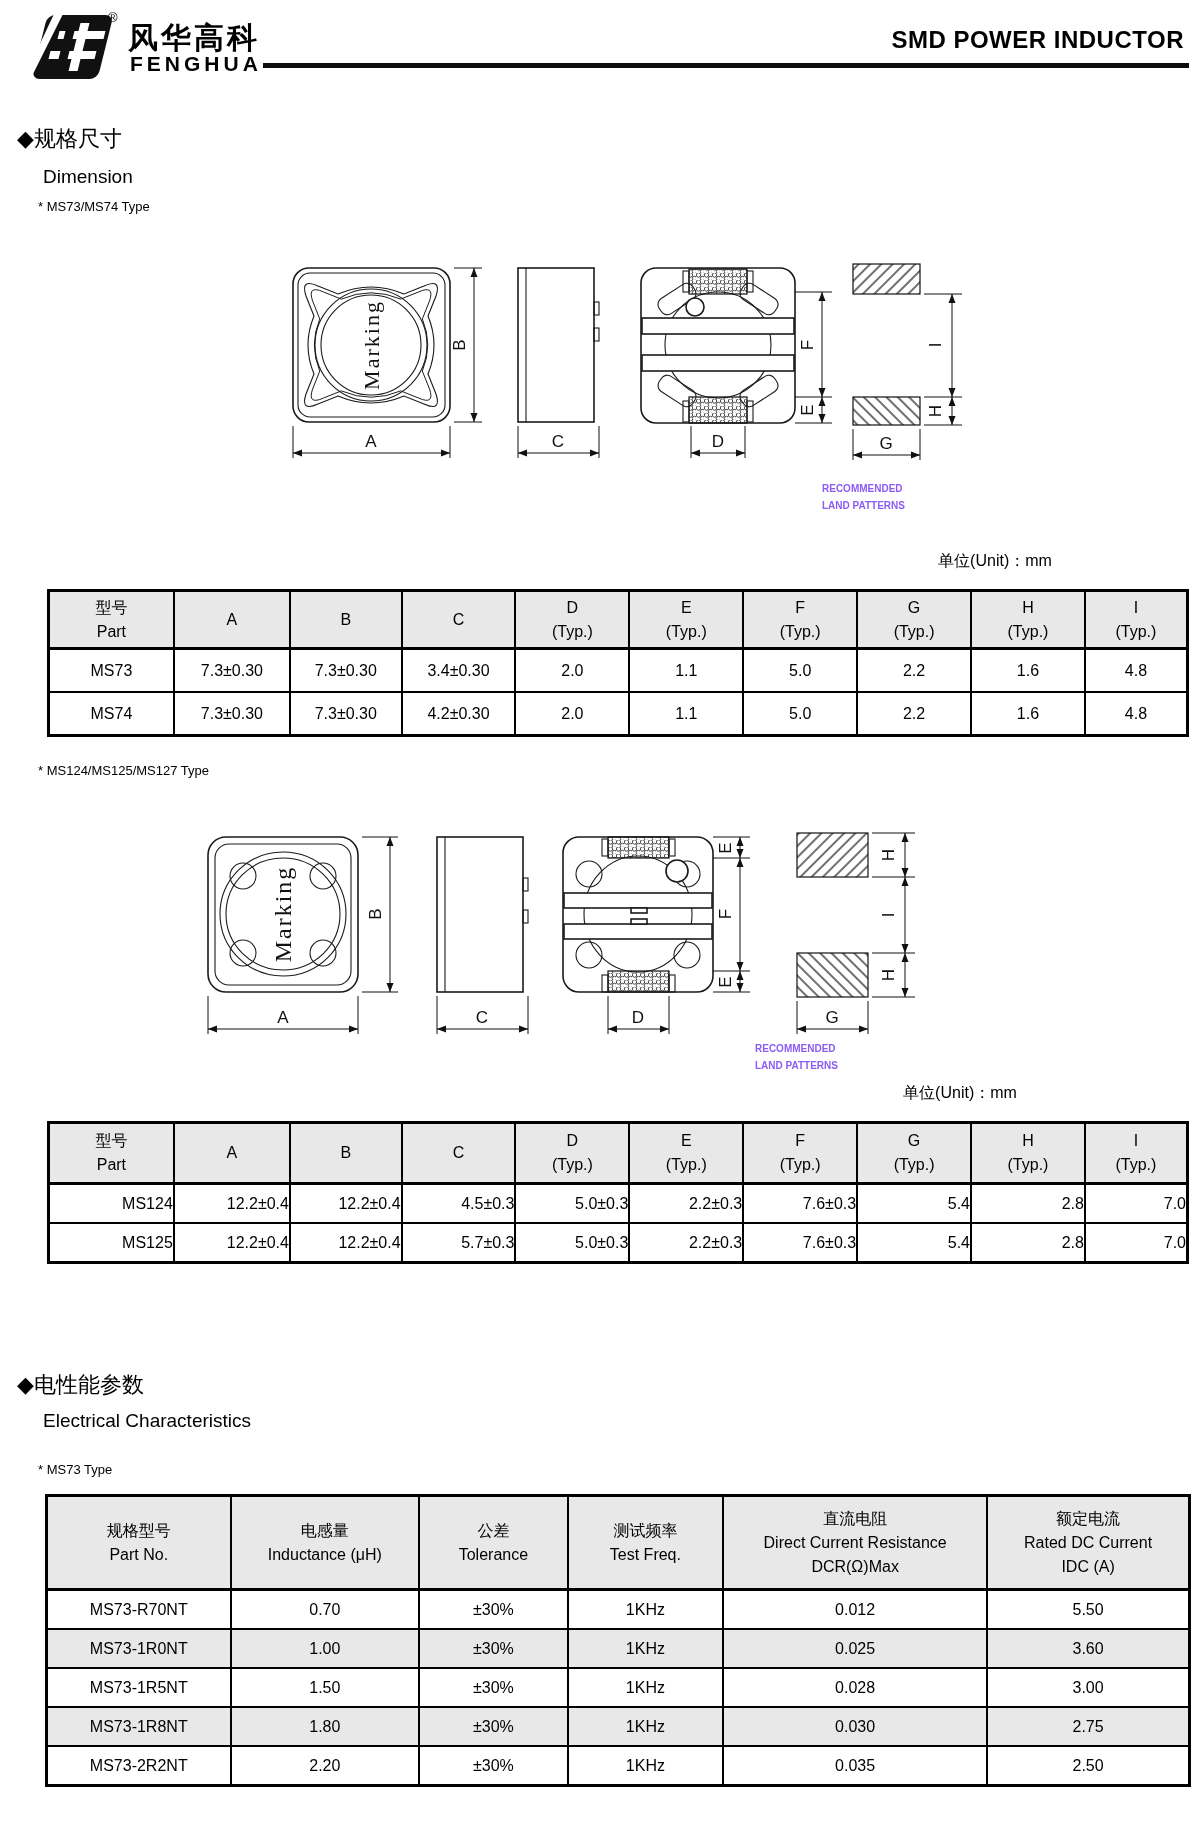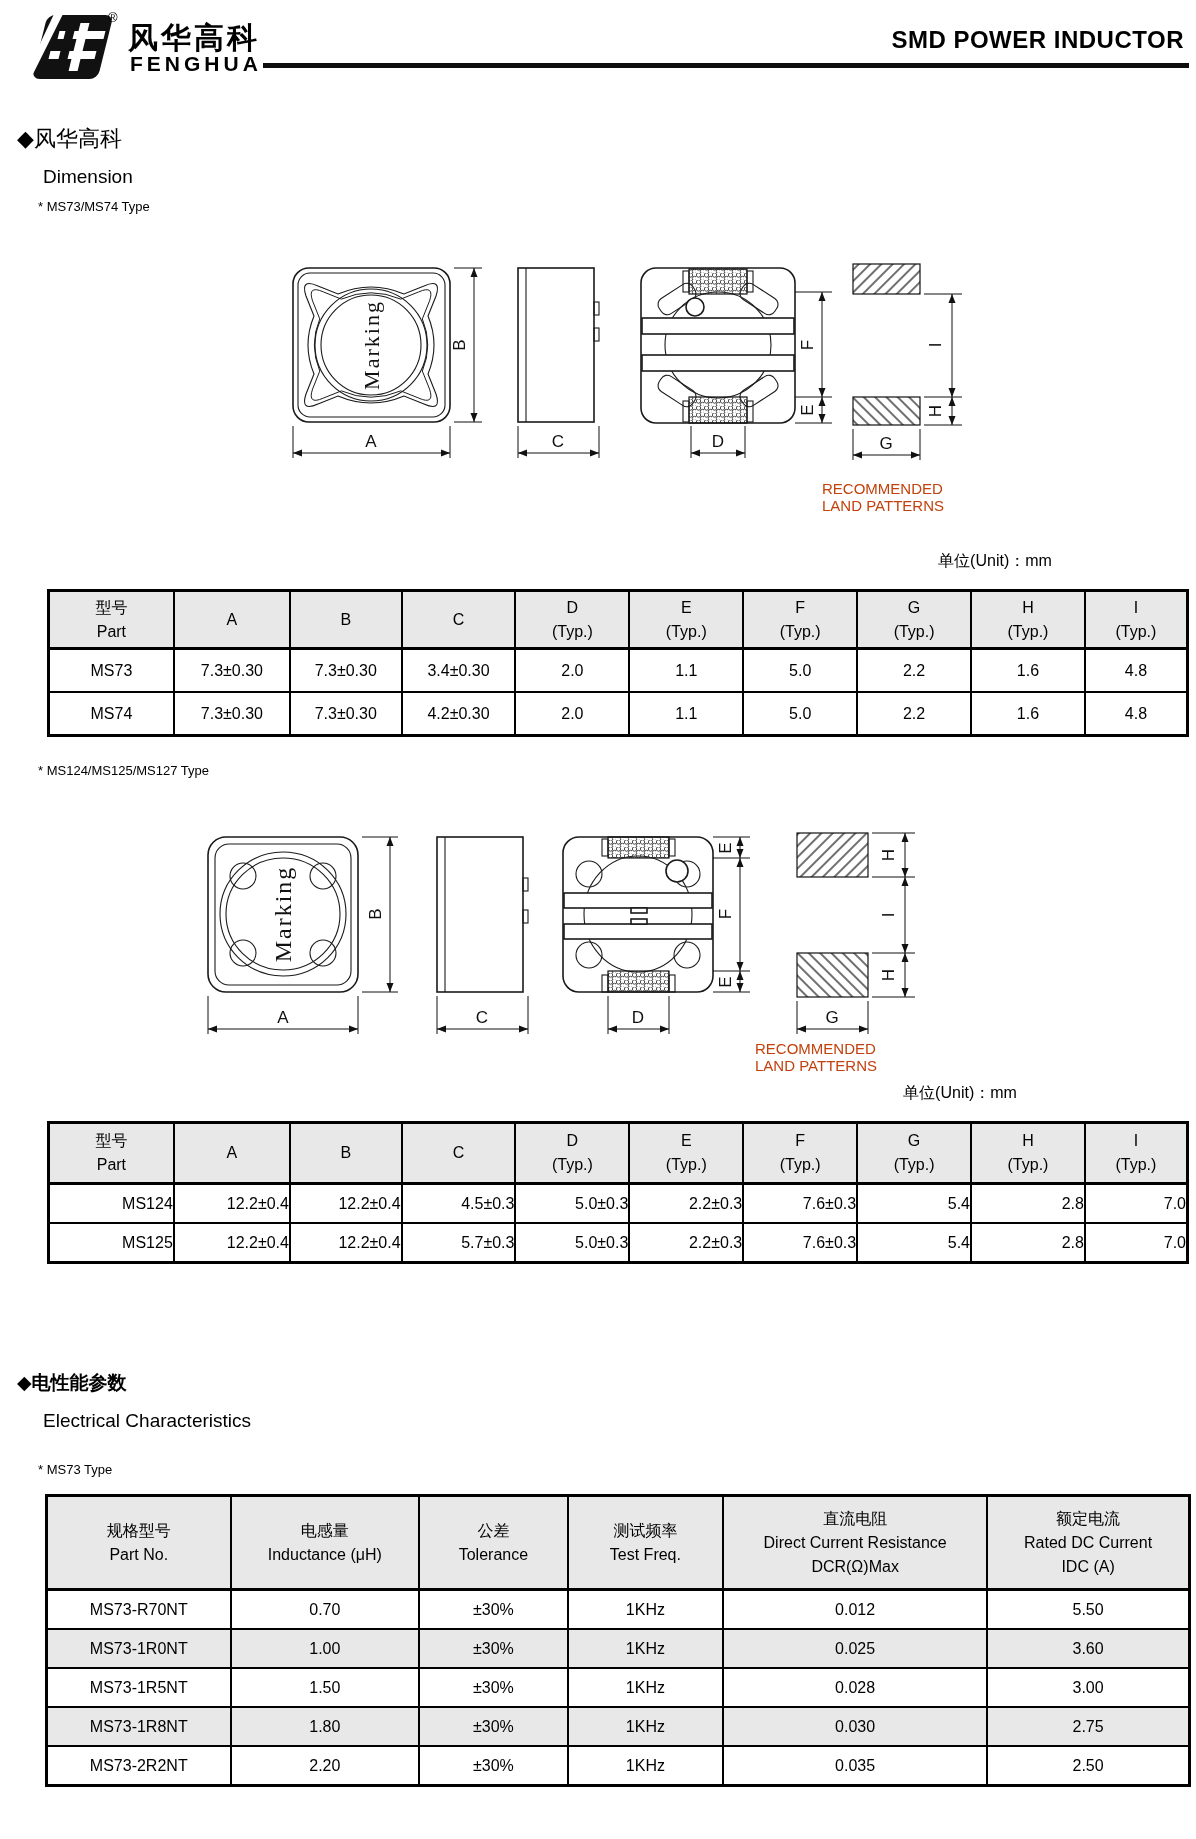--- a/index.html
+++ b/index.html
@@ -7,24 +7,24 @@
         font-family:"Liberation Sans","DejaVu Sans",sans-serif;color:#000;}
   .abs{position:absolute;}
   
   .brand-cn{font-weight:bold;font-size:30px;letter-spacing:3px;white-space:nowrap;}
   .brand-en{font-weight:bold;font-size:21px;letter-spacing:4px;white-space:nowrap;}
   .reg-mark{font-size:13px;}
   .doc-title{font-weight:bold;font-size:24px;letter-spacing:.5px;white-space:nowrap;}
   .rule{background:#0d0d0d;}
   
   .h-cn{font-size:22px;white-space:nowrap;}
-  .h-cn-bold{font-size:19px;font-weight:bold;white-space:nowrap;text-align:right;}
+  .h-cn-bold{font-size:22px;font-weight:normal;white-space:nowrap;text-align:right;}
   .h-en{font-size:19px;white-space:nowrap;}
   .type-label{font-size:13px;white-space:nowrap;}
-  .land-note{font-size:15px;line-height:17px;color:#c2410c;white-space:nowrap;}
+  .land-note{font-size:10px;line-height:17px;color:#8b5cf6;white-space:nowrap;font-weight:bold;}
   .unit-note{font-size:16px;text-align:center;white-space:nowrap;}
   
   table.data-table{border-collapse:collapse;table-layout:fixed;background:#fff;
                    border:3px solid #000;font-size:16px;}
   .data-table th,.data-table td{border:2px solid #000;text-align:center;vertical-align:middle;
                                 padding:0;overflow:hidden;}
   .data-table thead th{background:#e8e8e8;border-bottom:3px solid #000;font-weight:normal;}
   .data-table thead div{line-height:24px;}
   .t1{width:1142px;}
   .t1 thead th{height:55px;}
@@ -58,21 +58,21 @@
       <rect x="49" y="10" width="9" height="48" fill="#fff"></rect>
       <rect x="36" y="10" width="9" height="48" fill="#111"></rect>
     </g>
   </svg>
   <div class="abs reg-mark" style="left:108px;top:10px">®</div>
   <div class="abs brand-cn" style="left:128px;top:18px">风华高科</div>
   <div class="abs brand-en" style="left:130px;top:52px">FENGHUA</div>
   <div class="abs doc-title" style="right:12px;top:26px">SMD POWER INDUCTOR</div>
   <div class="abs rule" style="left:263px;top:63px;width:926px;height:5px"></div>
 
-  <div class="abs h-cn" style="left:17px;top:124px">◆风华高科</div>
+  <div class="abs h-cn" style="left:17px;top:124px">◆规格尺寸</div>
   <div class="abs h-en" style="left:43px;top:166px">Dimension</div>
   <div class="abs type-label" style="left:38px;top:199px">* MS73/MS74 Type</div>
 
   <svg class="abs" style="left:280px;top:250px" width="700" height="218" viewBox="280 250 700 218">
     <defs>
       <marker id="arw1" viewBox="0 0 10 8" refX="9.5" refY="4" markerWidth="10" markerHeight="8" orient="auto-start-reverse">
           <path d="M0.5,0.5 L9.5,4 L0.5,7.5 Z" fill="#111"></path>
         </marker>
       <pattern id="hA1" width="8" height="8" patternUnits="userSpaceOnUse" patternTransform="rotate(-45)">
         <line x1="2" y1="0" x2="2" y2="8" stroke="#222" stroke-width="1.3"></line>

